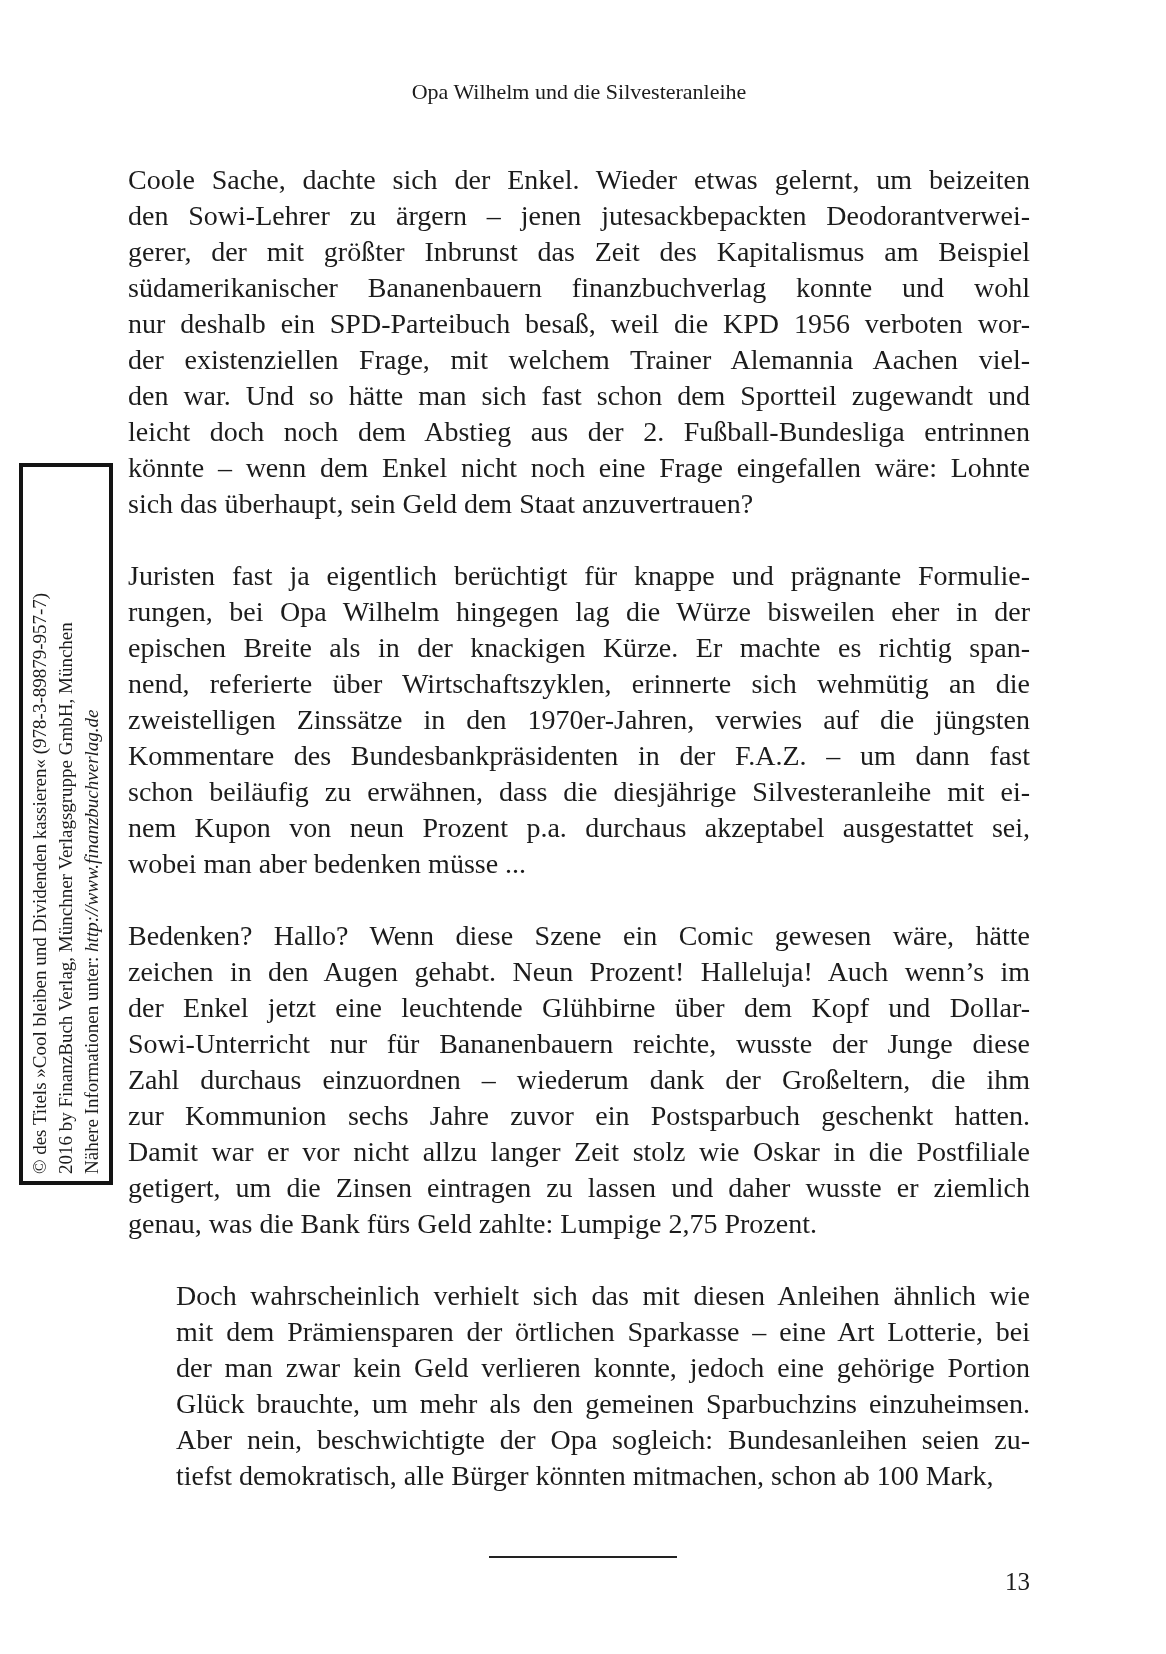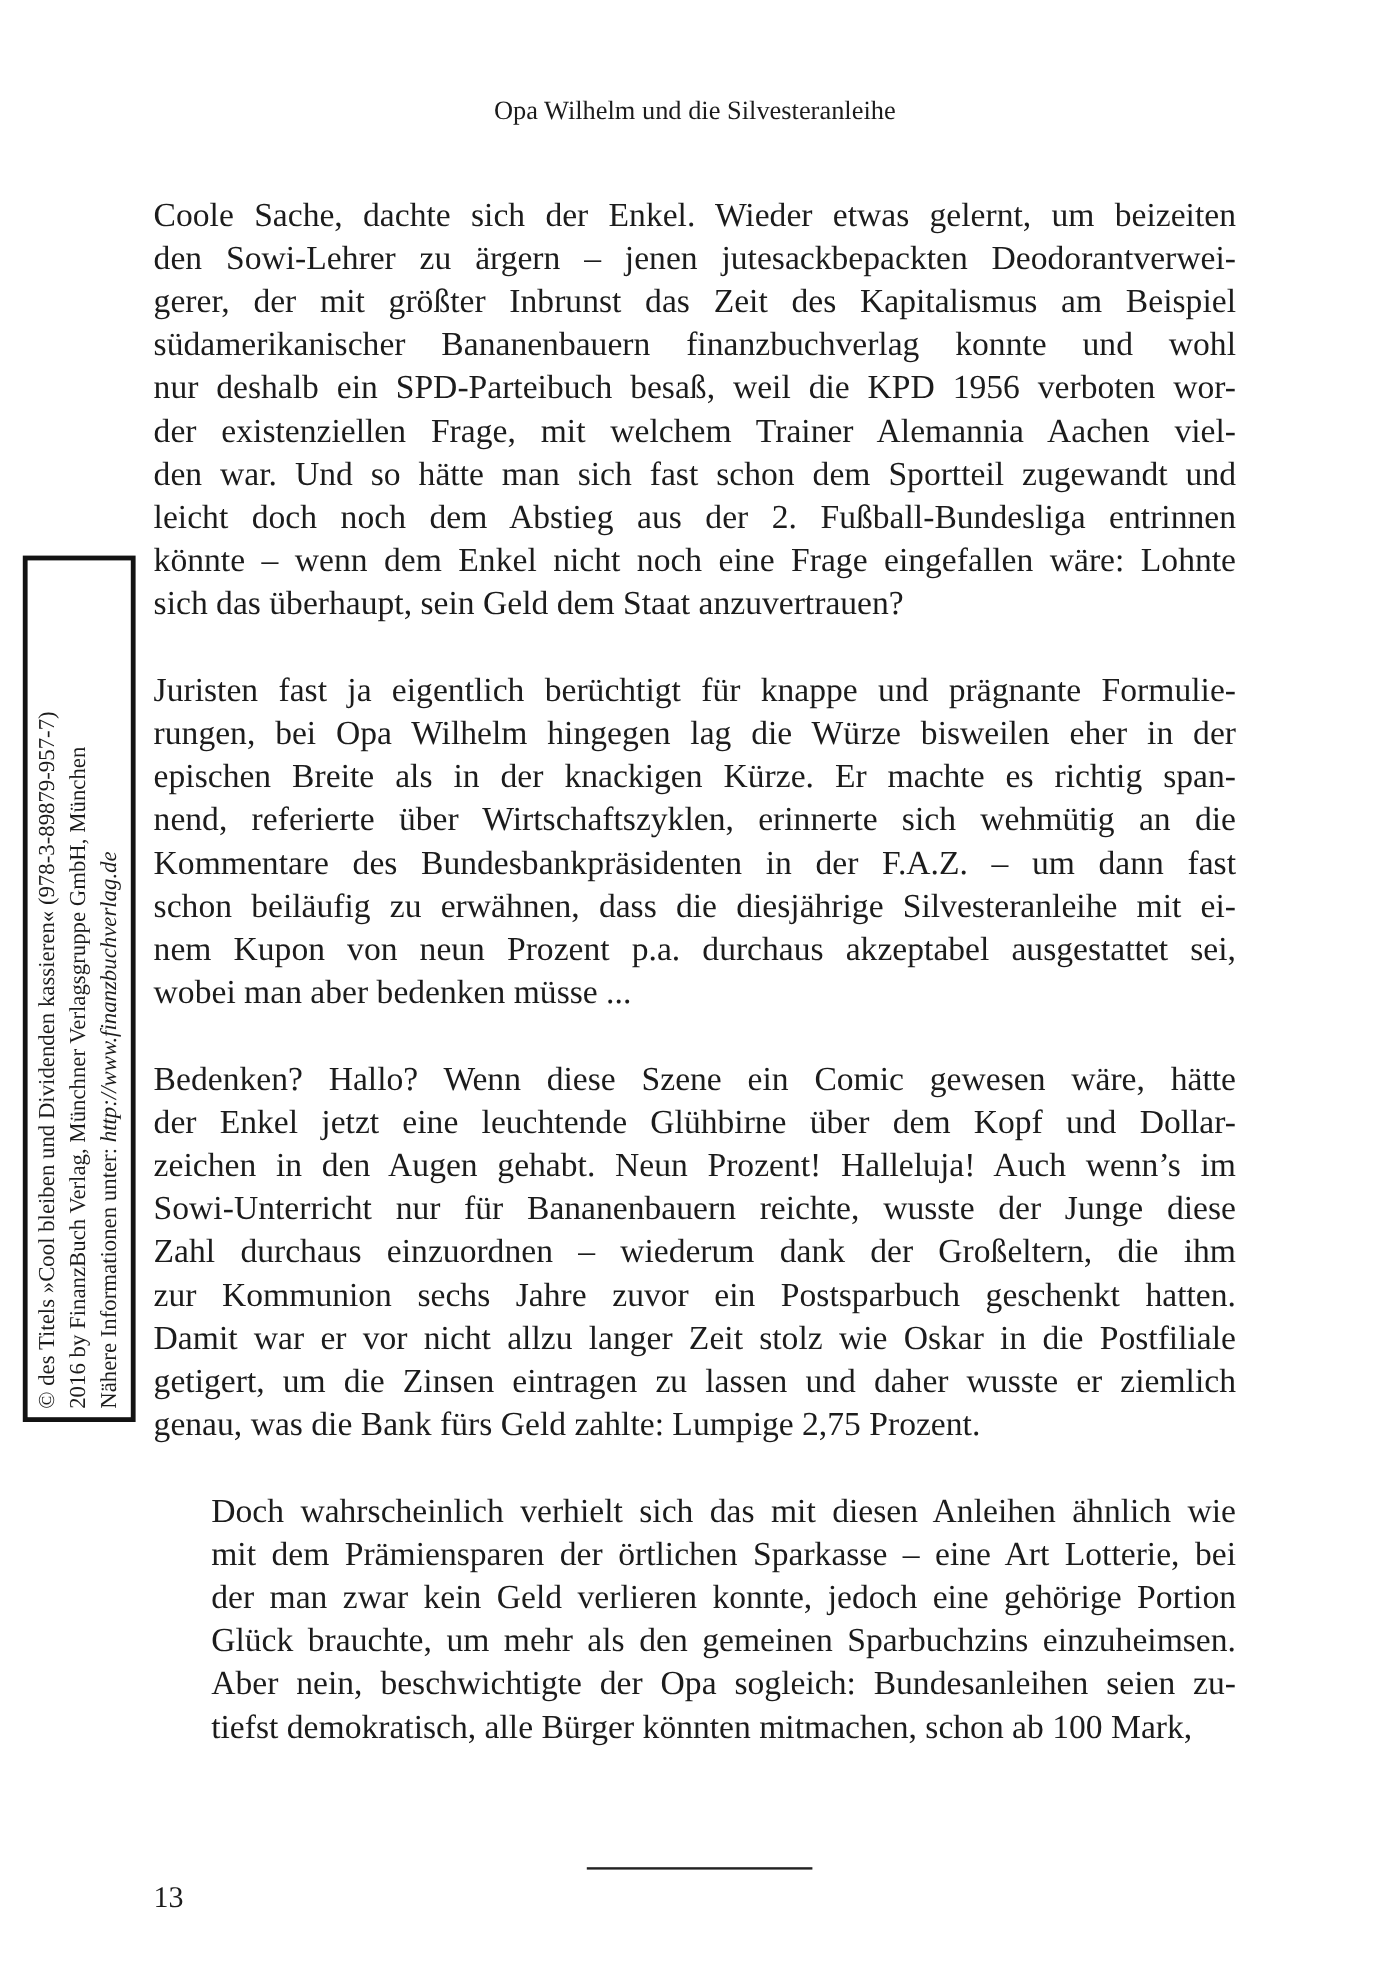--- a/index.html
+++ b/index.html
@@ -65,21 +65,21 @@
   
   .footer-rule {
     position: absolute;
     top: 1556px; left: 489px;
     width: 188px; height: 0;
     border-top: 2px solid #222222;
   }
   .page-number {
     position: absolute;
     top: 1566px; left: 128px; width: 902px;
-    text-align: left;
+    text-align: right;
     font-size: 25px;
     line-height: 32px;
   }
 </style>
 </head>
 <body>
 
 <div class="page">
 
   <header class="running-head">Opa Wilhelm und die Silvesteranleihe</header>
@@ -103,29 +103,30 @@
         <div class="line">den war. Und so hätte man sich fast schon dem Sportteil zugewandt und</div>
         <div class="line">leicht doch noch dem Abstieg aus der 2. Fußball-Bundesliga entrinnen</div>
         <div class="line">könnte – wenn dem Enkel nicht noch eine Frage eingefallen wäre: Lohnte</div>
         <div class="line last">sich das überhaupt, sein Geld dem Staat anzuvertrauen?</div>
       </div>
       <div class="para">
         <div class="line">Juristen fast ja eigentlich berüchtigt für knappe und prägnante Formulie-</div>
         <div class="line">rungen, bei Opa Wilhelm hingegen lag die Würze bisweilen eher in der</div>
         <div class="line">epischen Breite als in der knackigen Kürze. Er machte es richtig span-</div>
         <div class="line">nend, referierte über Wirtschaftszyklen, erinnerte sich wehmütig an die</div>
+        <div class="line">zweistelligen Zinssätze in den 1970er-Jahren, verwies auf die jüngsten</div>
         <div class="line">Kommentare des Bundesbankpräsidenten in der F.A.Z. – um dann fast</div>
         <div class="line">schon beiläufig zu erwähnen, dass die diesjährige Silvesteranleihe mit ei-</div>
         <div class="line">nem Kupon von neun Prozent p.a. durchaus akzeptabel ausgestattet sei,</div>
         <div class="line last">wobei man aber bedenken müsse ...</div>
       </div>
       <div class="para">
         <div class="line">Bedenken? Hallo? Wenn diese Szene ein Comic gewesen wäre, hätte</div>
+        <div class="line">zeichen in den Augen gehabt. Neun Prozent! Halleluja! Auch wenn’s im</div>
         <div class="line">der Enkel jetzt eine leuchtende Glühbirne über dem Kopf und Dollar-</div>
-        <div class="line">zeichen in den Augen gehabt. Neun Prozent! Halleluja! Auch wenn’s im</div>
         <div class="line">Sowi-Unterricht nur für Bananenbauern reichte, wusste der Junge diese</div>
         <div class="line">Zahl durchaus einzuordnen – wiederum dank der Großeltern, die ihm</div>
         <div class="line">zur Kommunion sechs Jahre zuvor ein Postsparbuch geschenkt hatten.</div>
         <div class="line">Damit war er vor nicht allzu langer Zeit stolz wie Oskar in die Postfiliale</div>
         <div class="line">getigert, um die Zinsen eintragen zu lassen und daher wusste er ziemlich</div>
         <div class="line last">genau, was die Bank fürs Geld zahlte: Lumpige 2,75 Prozent.</div>
       </div>
       <div class="para">
         <div class="line">Doch wahrscheinlich verhielt sich das mit diesen Anleihen ähnlich wie</div>
         <div class="line">mit dem Prämiensparen der örtlichen Sparkasse – eine Art Lotterie, bei</div>

